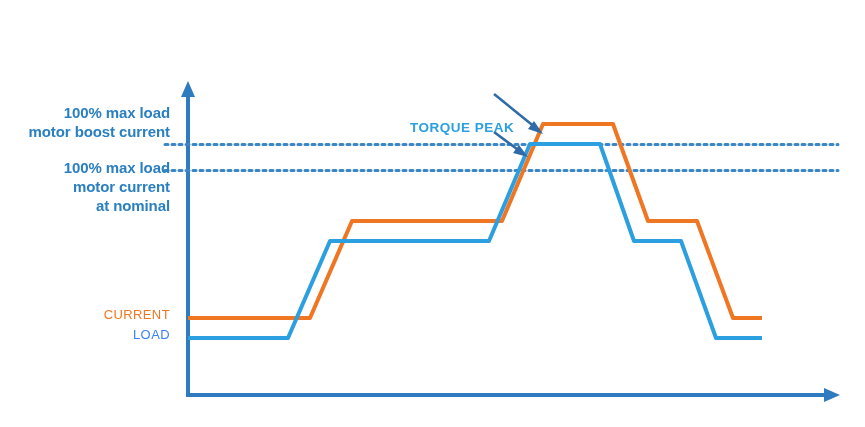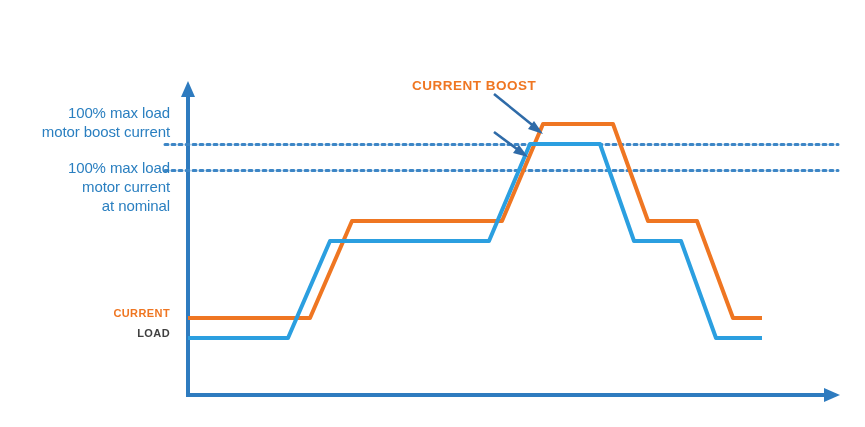--- a/index.html
+++ b/index.html
@@ -6,37 +6,37 @@
   body{width:865px;height:427px;position:relative;overflow:hidden;
        font-family:"Liberation Sans",sans-serif;}
 
   #stage{position:absolute;left:0;top:0;width:865px;height:427px;}
 
   svg.chart{position:absolute;left:0;top:0;width:865px;height:427px;}
 
   .axis-label-block{
     position:absolute;
     text-align:right;
-    font-weight:normal;
+    font-weight:bold;
     color:#2a7fc0;
     line-height:1.28;
     letter-spacing:-0.1px;
   }
   #label-boost{ left:0px;  top:103px; width:170px; font-size:15px; }
   #label-nominal{ left:0px; top:158px; width:170px; font-size:15px; }
 
   .series-label{
     position:absolute;
     text-align:right;
-    font-weight:bold;
-    font-size:11px;
+    font-weight:normal;
+    font-size:13px;
     letter-spacing:0.4px;
   }
   #label-current{ left:40px; top:307px; width:130px; color:#ef7622; }
-  #label-load{    left:40px; top:327px; width:130px; color:#404040; }
+  #label-load{    left:40px; top:327px; width:130px; color:#3b82f6; }
 
   .callout{
     position:absolute;
     font-weight:bold;
     font-size:13.5px;
     letter-spacing:0.5px;
     white-space:nowrap;
   }
   #callout-boost{ left:412px; top:78px; color:#ef7622; }
   #callout-peak{  left:410px; top:120px; color:#2b9fe0; }
@@ -105,16 +105,16 @@
   <div class="axis-label-block" id="label-nominal">
     <div>100% max load</div>
     <div>motor current</div>
     <div>at nominal</div>
   </div>
 
   <div class="series-label" id="label-current">CURRENT</div>
 
   <div class="series-label" id="label-load">LOAD</div>
 
-  <div class="callout" id="callout-boost">CURRENT BOOST</div>
 
+  <div class="callout" id="callout-peak">TORQUE PEAK</div>
 
 </div>
 
 </body></html>

